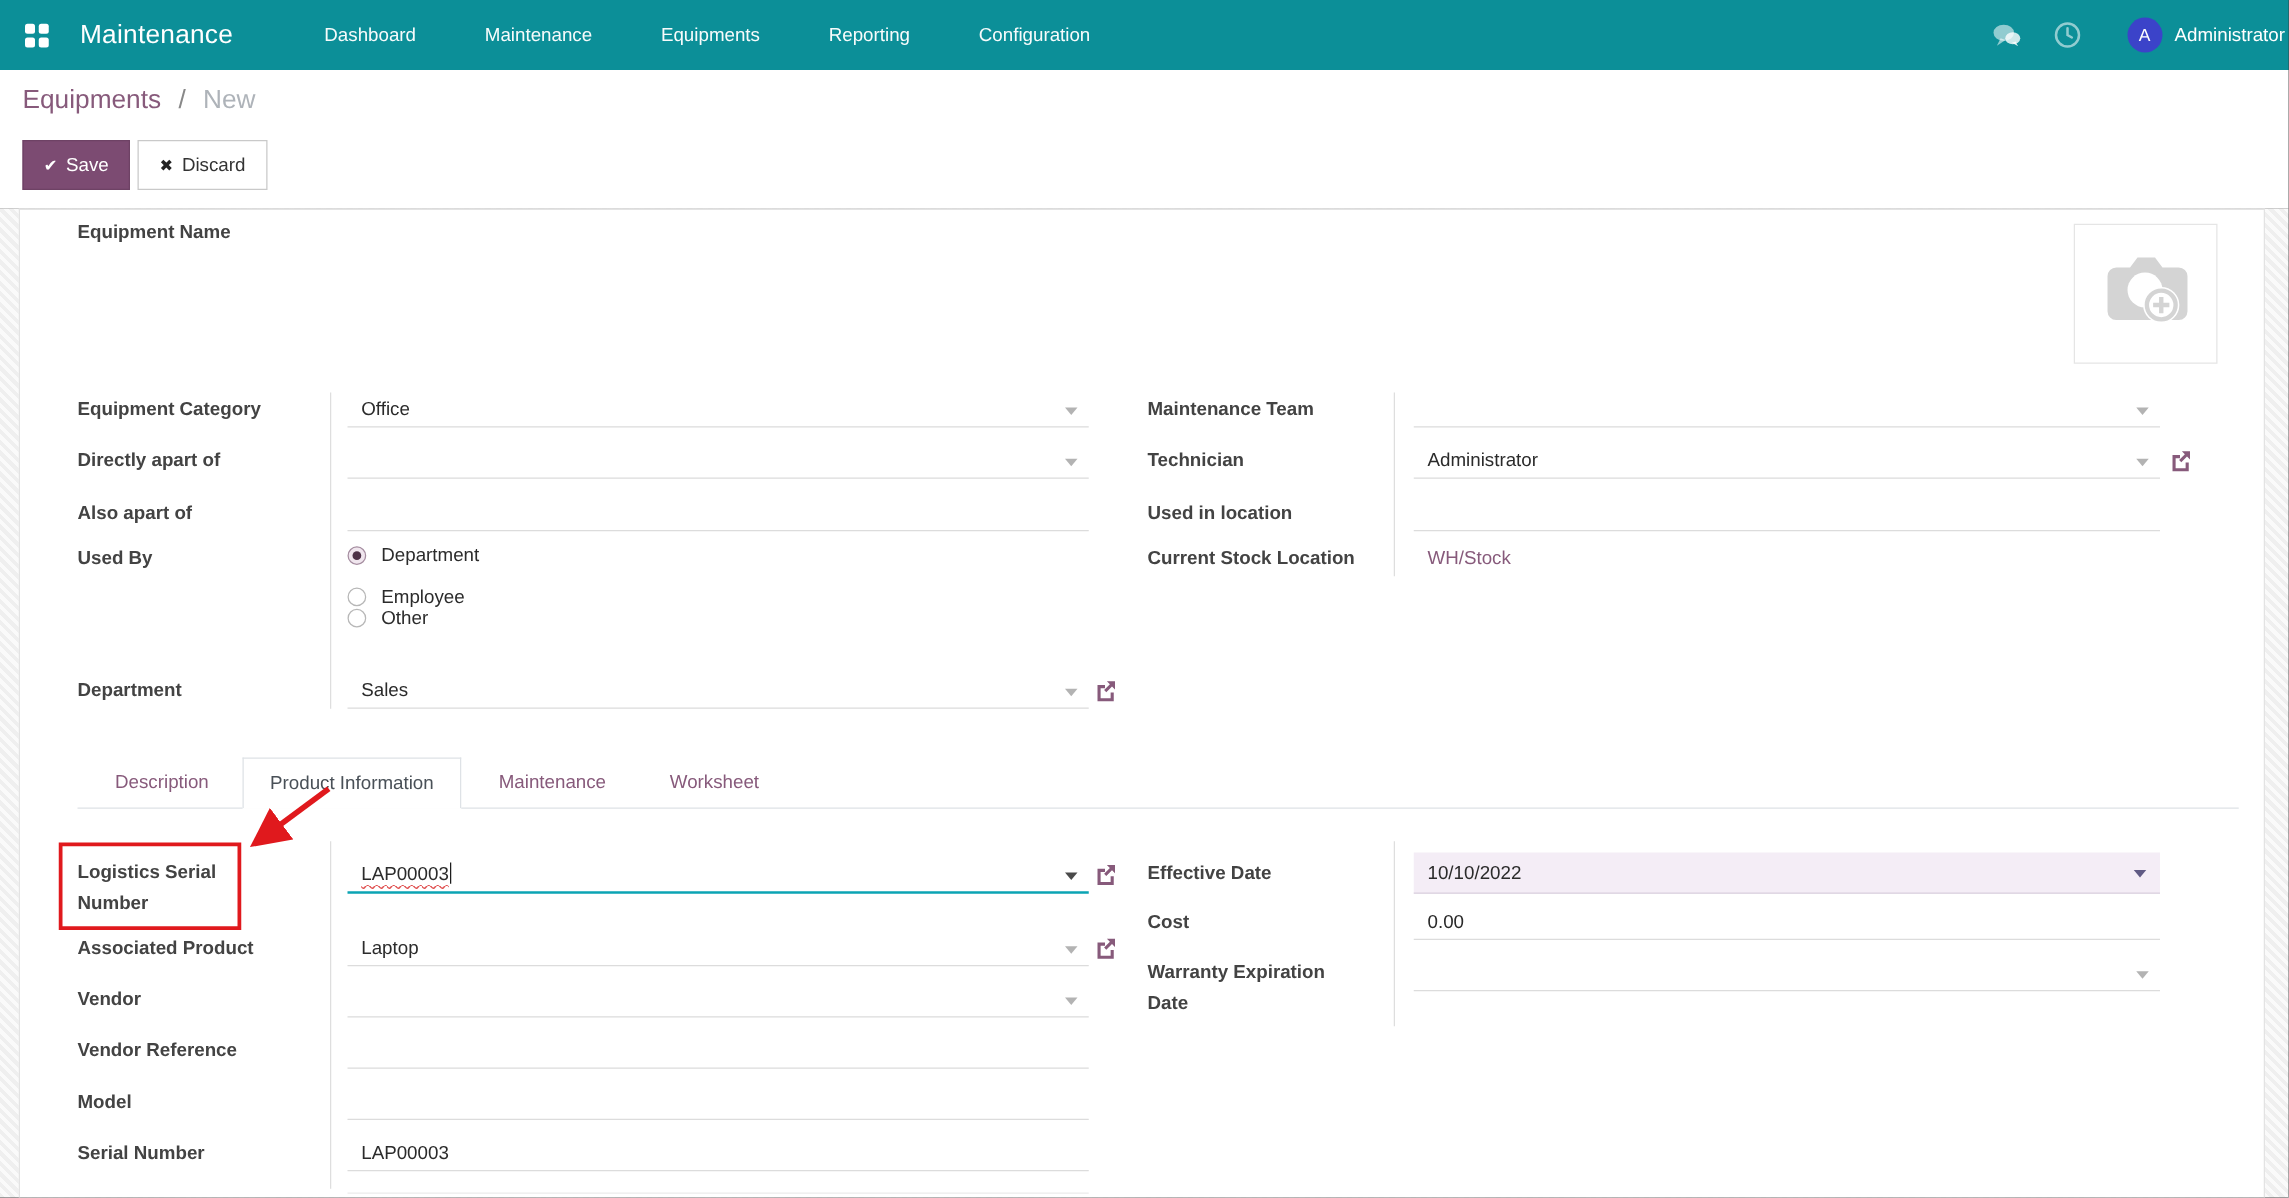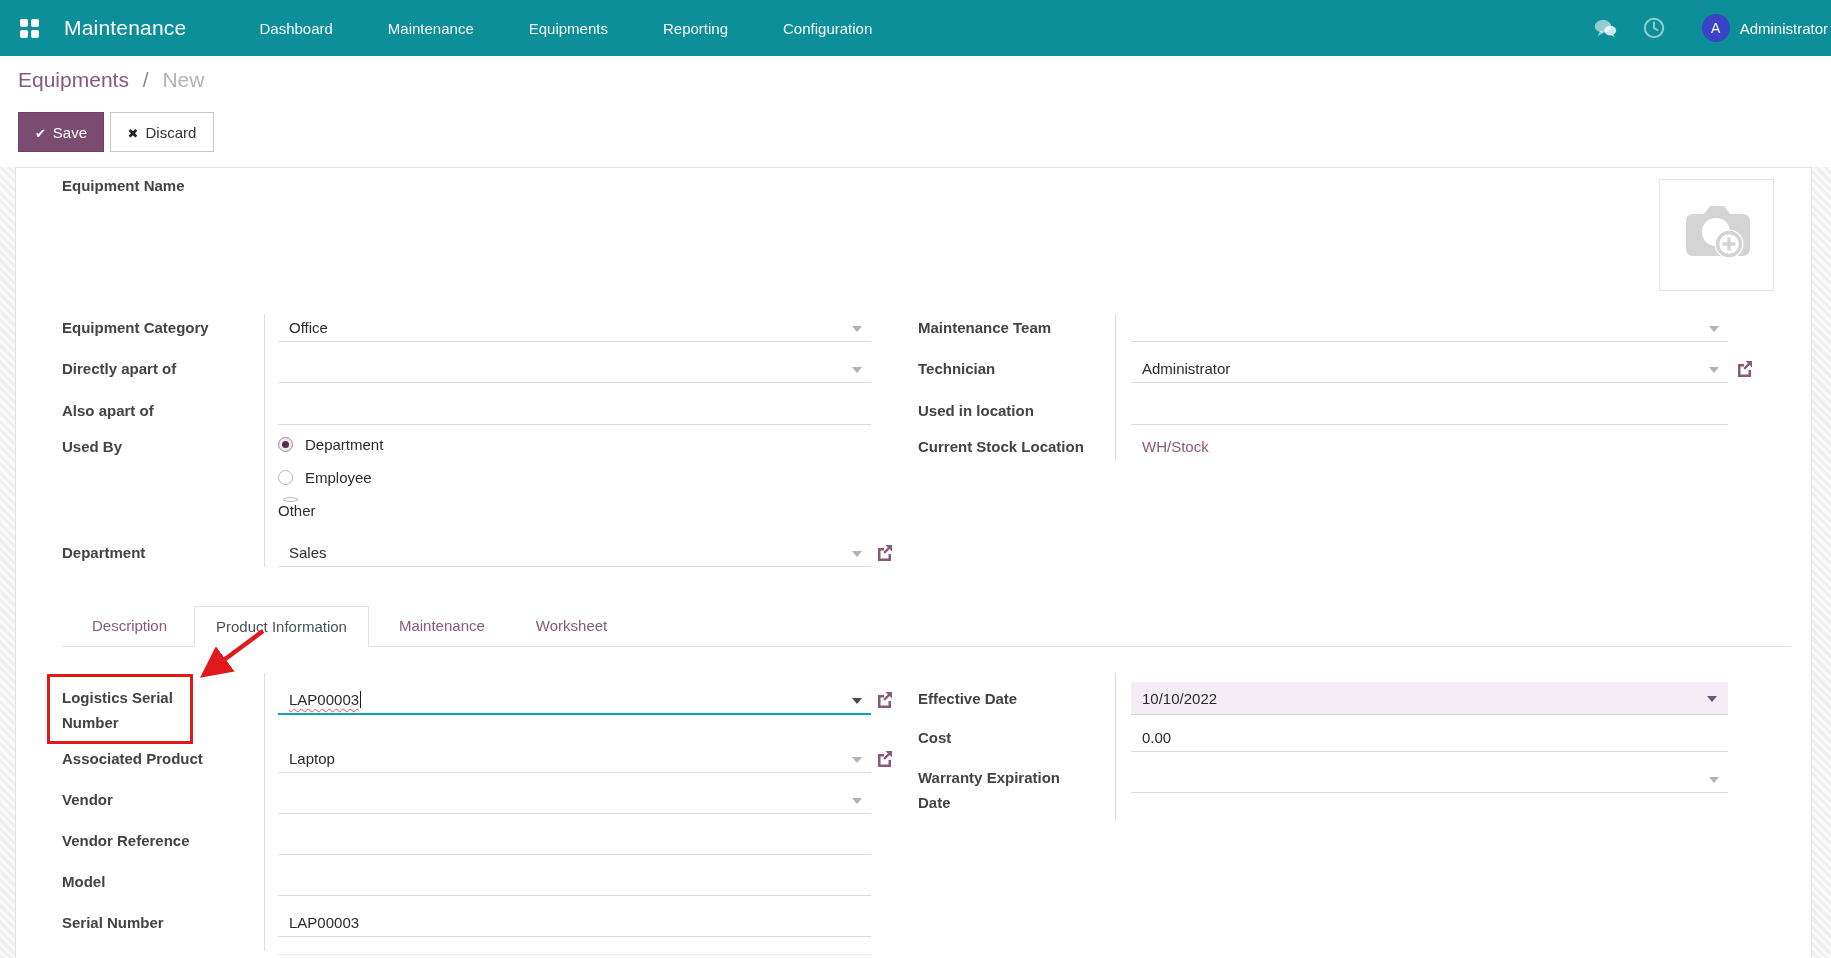--- a/index.html
+++ b/index.html
@@ -185,21 +185,21 @@
 
       <div class="lbl" style="top:265px;">Used By</div>
       <div class="radio-row" style="top:265px;">
         <span class="radio sel"></span>
         <span class="radio-lbl">Department</span>
       </div>
       <div class="radio-row" style="top:298px;">
         <span class="radio"></span>
         <span class="radio-lbl">Employee</span>
       </div>
-      <div class="radio-row" style="top:329px;flex-direction:column;">
+      <div class="radio-row" style="top:315px;">
         <span class="radio"></span>
         <span class="radio-lbl">Other</span>
       </div>
 
       <div class="frow" style="top:371px; left:0; width:100%;">
         <div class="lbl">Department</div>
         <div class="fld">
           <span>Sales</span>
           <span class="caret"></span>
         </div>

